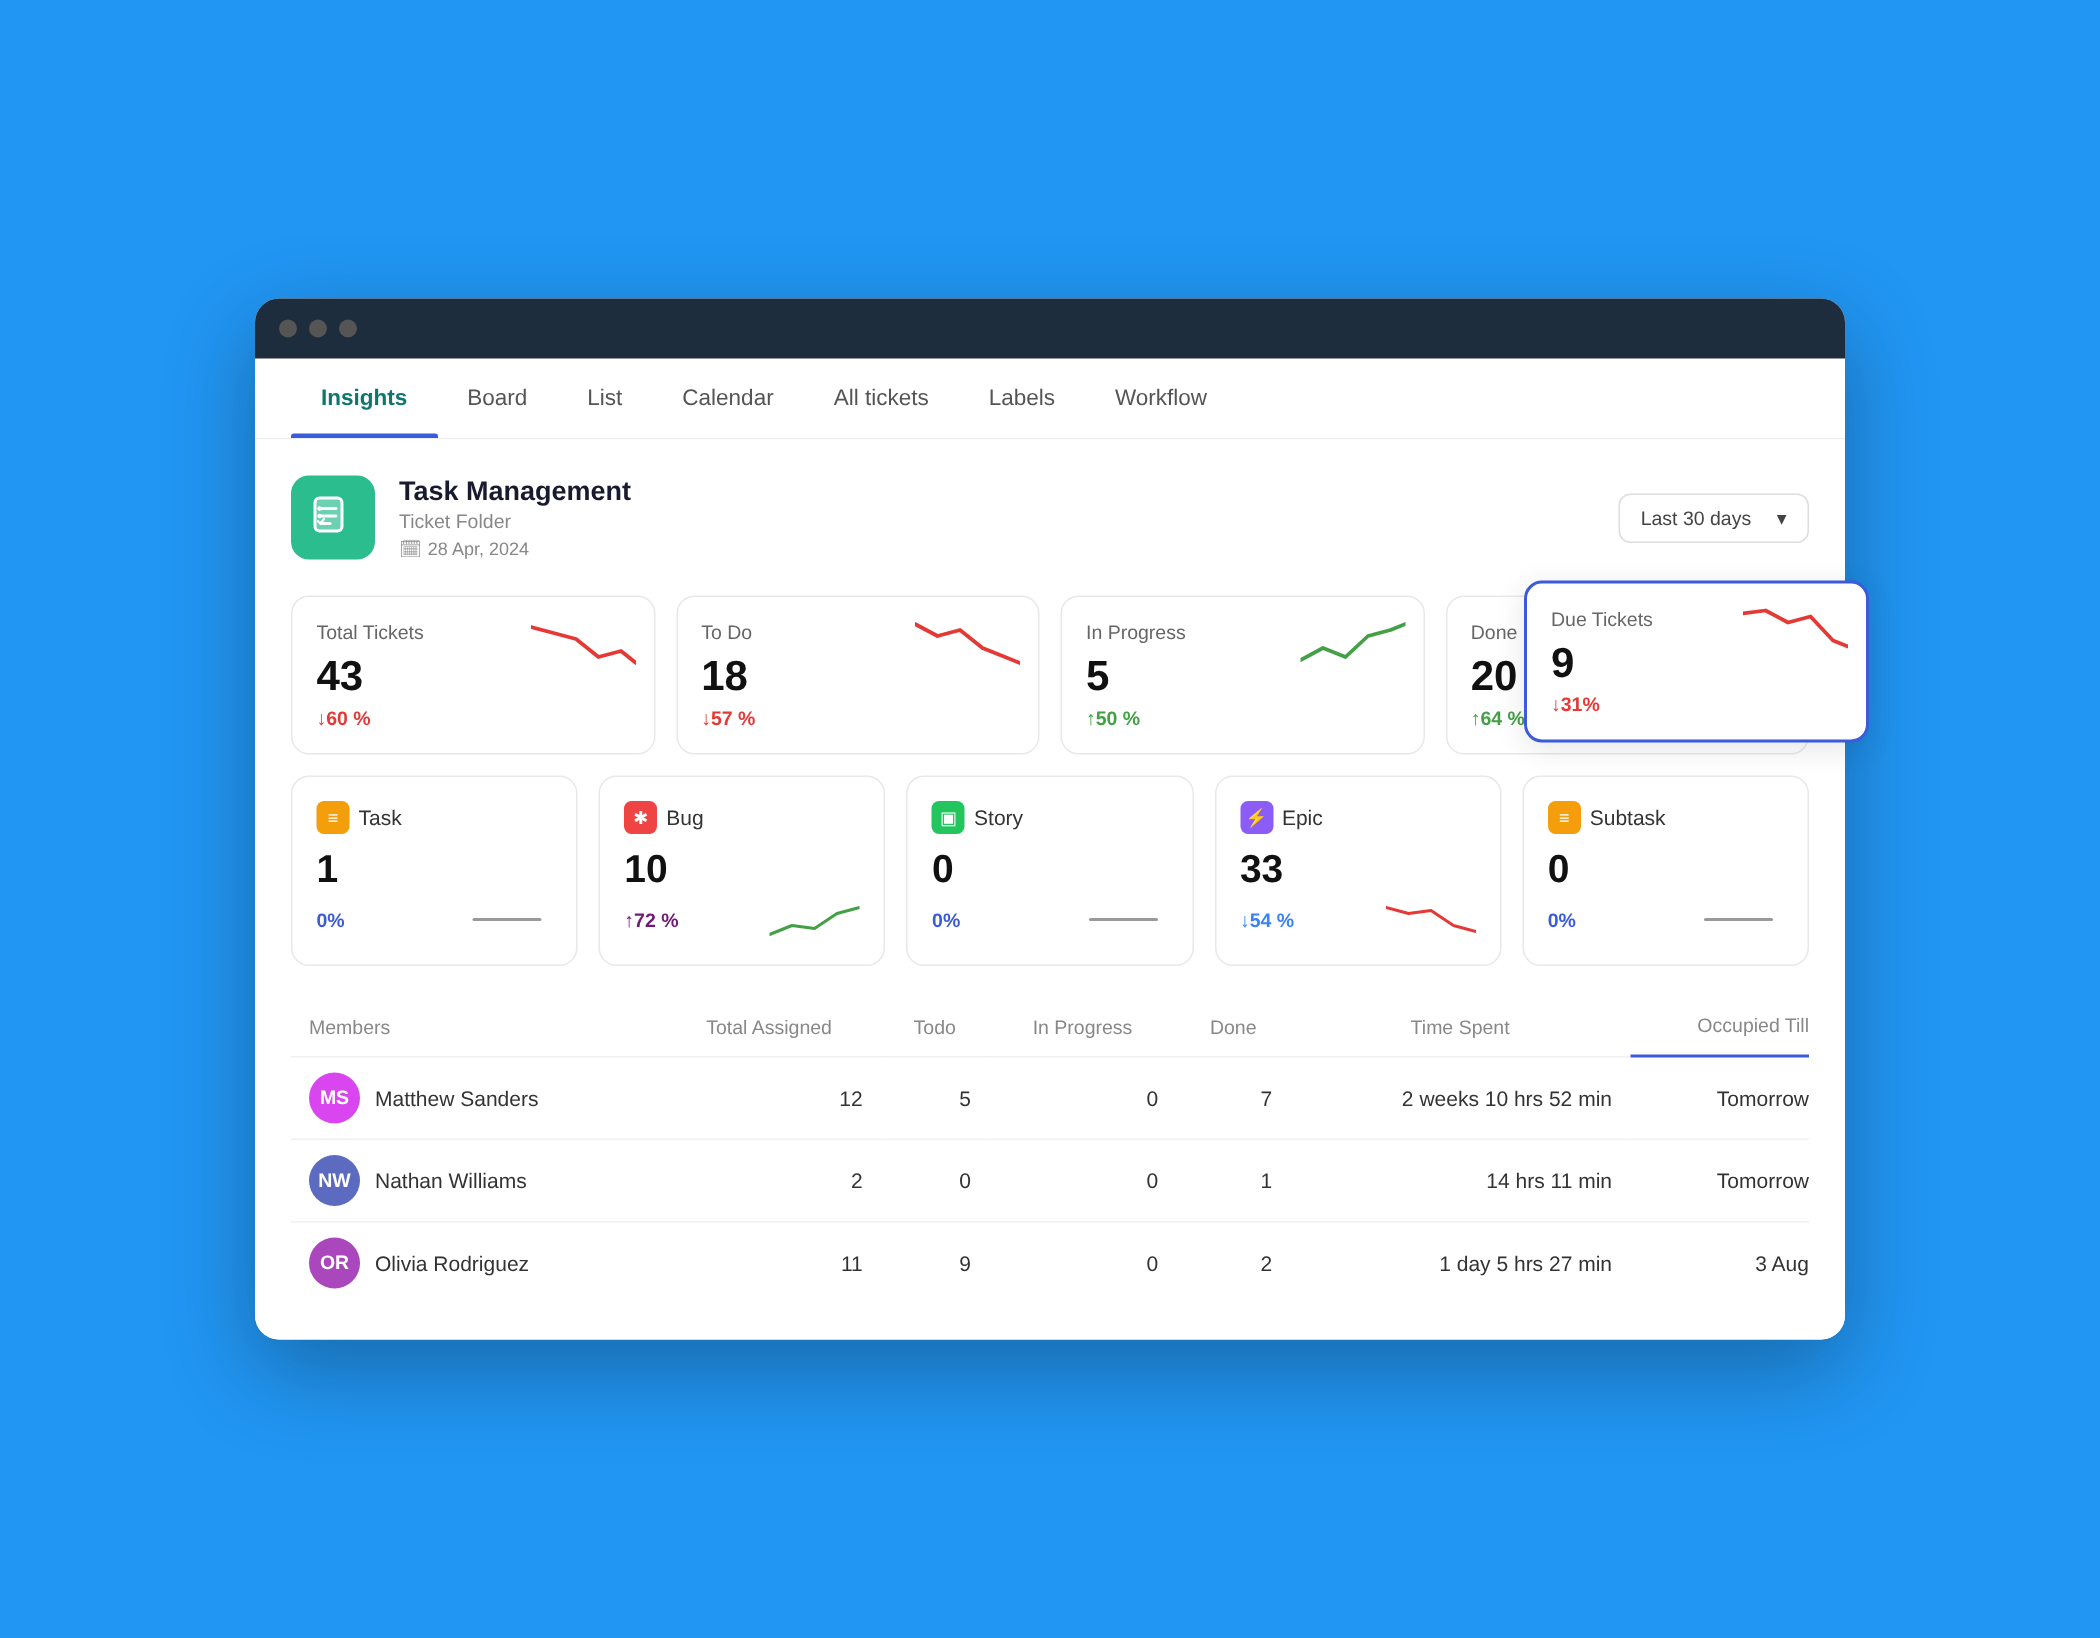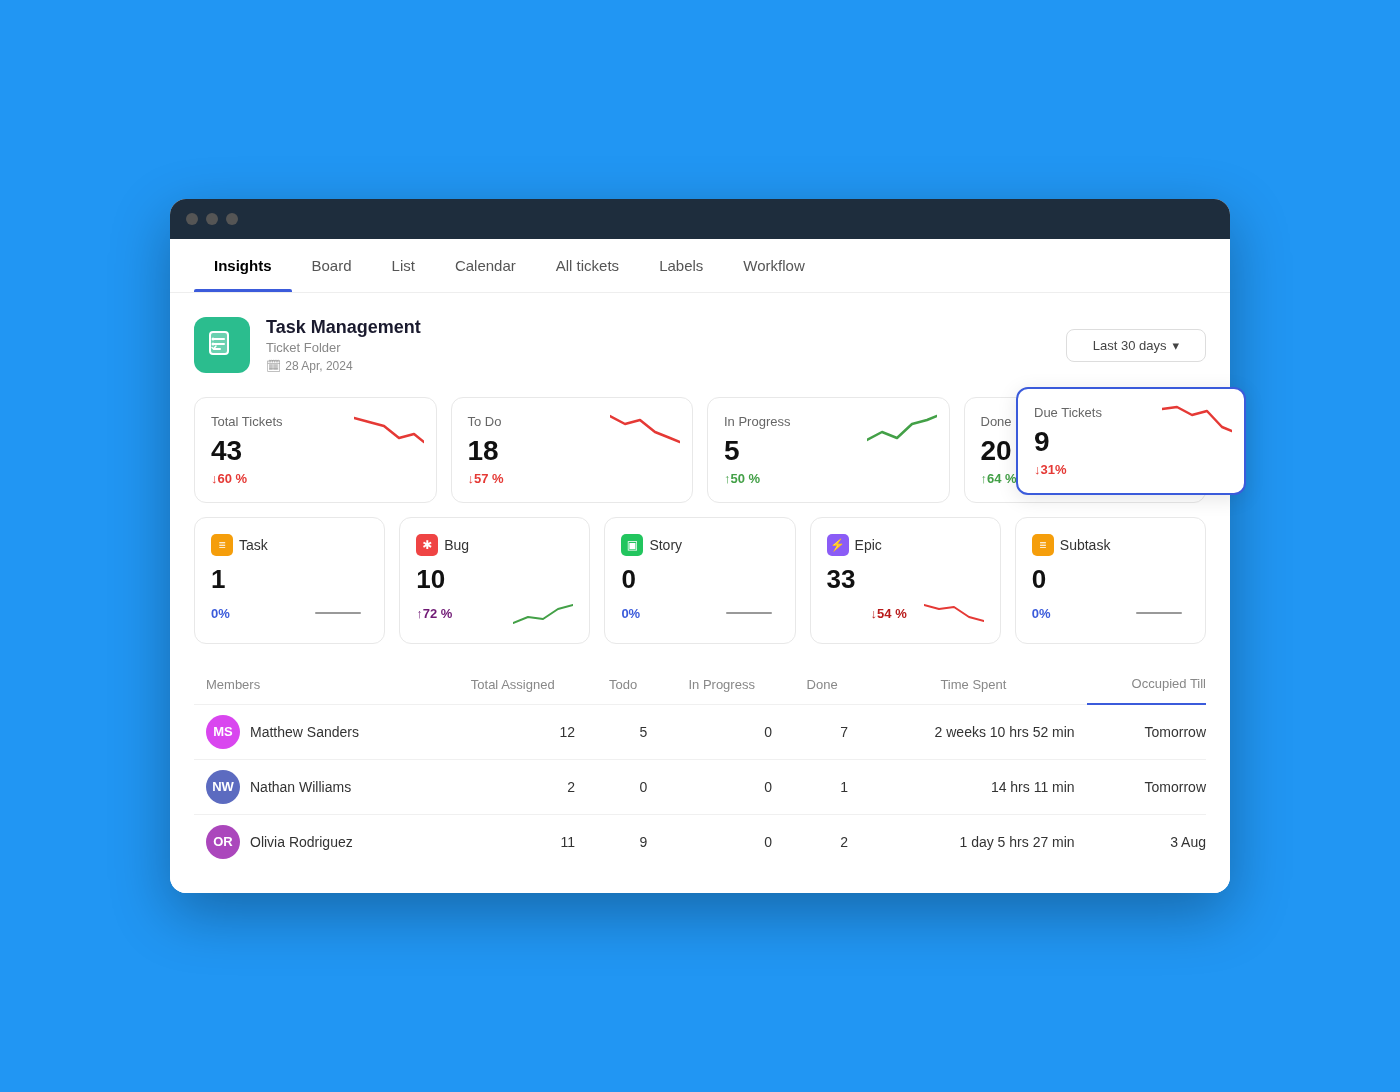--- a/index.html
+++ b/index.html
@@ -38,21 +38,21 @@
     }
     .nav-item {
       padding: 18px 20px;
       font-size: 15px;
       color: #555;
       cursor: pointer;
       position: relative;
       font-weight: 500;
     }
     .nav-item.active {
-      color: #000000;
+      color: #0f766e;
       font-weight: 600;
     }
     .nav-item.active::after {
       content: '';
       position: absolute;
       bottom: 0;
       left: 0;
       right: 0;
       height: 3px;
       background: #3b5bdb;
@@ -94,27 +94,27 @@
       color: #888;
       display: flex;
       align-items: center;
       gap: 4px;
       margin-top: 4px;
     }
 
     .date-filter {
       border: 1px solid #ddd;
       border-radius: 8px;
-      padding: 8px 26px;
+      padding: 8px 14px;
       font-size: 13px;
       color: #444;
       cursor: pointer;
       display: flex;
       align-items: center;
-      gap: 6px;
+      gap: 17px;
       background: #fff;
     }
 
     .stats-row {
       display: grid;
       grid-template-columns: repeat(4, 1fr);
       gap: 14px;
       margin-bottom: 14px;
       position: relative;
     }
@@ -189,21 +189,21 @@
       display: flex;
       align-items: center;
       justify-content: center;
       font-size: 12px;
       color: white;
     }
     .type-label { font-size: 14px; color: #333; font-weight: 500; }
     .type-value { font-size: 26px; font-weight: 700; color: #111; margin-bottom: 4px; }
     .type-change { font-size: 13px; font-weight: 600; }
     .type-change.up { color: #701a75; }
-    .type-change.down { color: #b91c1c; margin-left: 44px; }
+    .type-change.down { color: #3b82f6; }
     .type-change.neutral { color: #3b5bdb; }
 
     .members-table { width: 100%; border-collapse: collapse; }
     .members-table th {
       font-size: 13px;
       color: #888;
       font-weight: 500;
       text-align: left;
       padding: 8px 12px 12px;
     }

